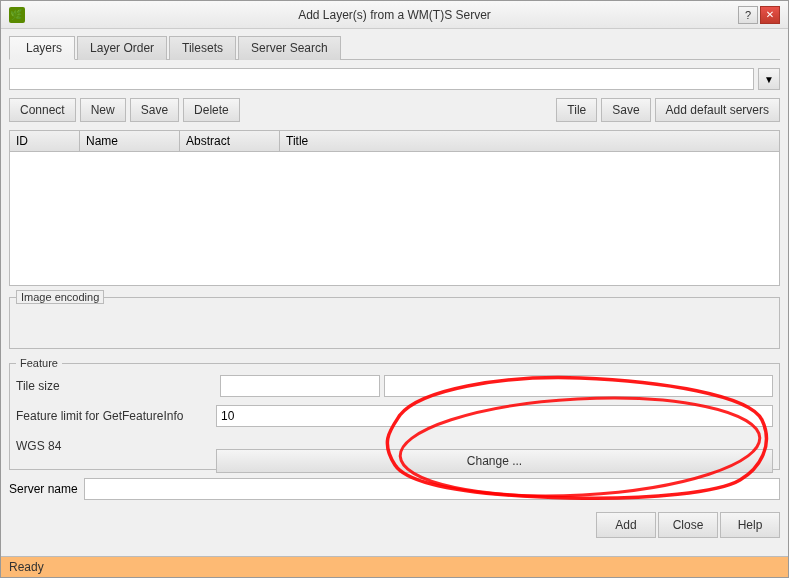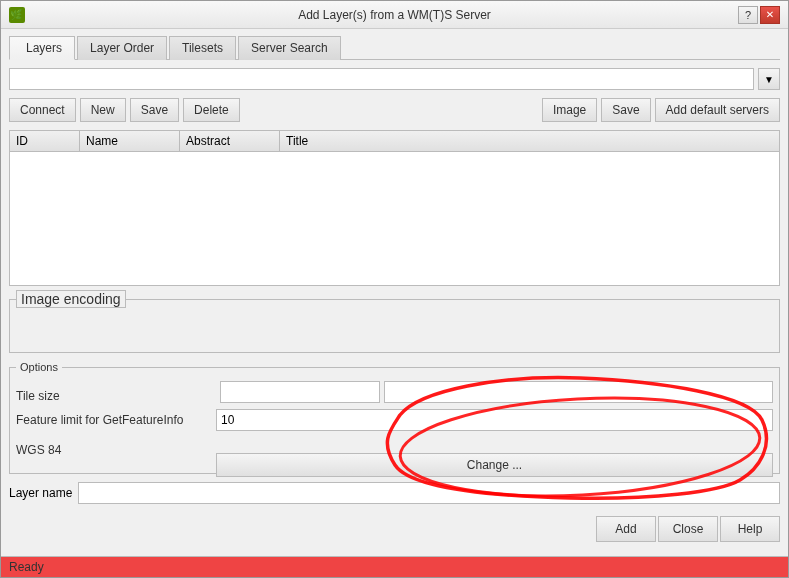--- a/index.html
+++ b/index.html
@@ -181,21 +181,21 @@
     .table-body {
       height: 100px;
       background: white;
     }
     .fieldset {
       border: 1px solid #bbb;
       padding: 4px 6px 6px 6px;
       margin-bottom: 4px;
     }
     .fieldset legend {
-      font-size: 14px;
+      font-size: 11px;
       color: #333;
       padding: 0 4px;
     }
     .fieldset-content {
       min-height: 30px;
     }
     .options-fieldset {
       border: 1px solid #bbb;
       padding: 4px 6px 6px 6px;
       margin-bottom: 4px;
@@ -219,21 +219,21 @@
     .option-input {
       flex: 1;
       height: 22px;
       border: 1px solid #bbb;
       background: white;
       padding: 0 4px;
       font-size: 12px;
     }
     .tile-size-row {
       display: flex;
-      align-items: flex-end;
+      align-items: center;
       gap: 4px;
       margin-bottom: 4px;
       height: 26px;
     }
     .tile-size-input1 {
       width: 160px;
       height: 22px;
       border: 1px solid #bbb;
       background: white;
       padding: 0 4px;
@@ -288,21 +288,21 @@
       background: linear-gradient(to bottom, #f5f5f5, #e0e0e0);
       cursor: pointer;
       font-size: 12px;
       color: #333;
     }
     .status-bar {
       border-top: 1px solid #bbb;
       padding: 3px 8px;
       font-size: 12px;
       color: #333;
-      background: #ef4444;
+      background: #fdba74;
     }
 
     
     .window-wrapper {
       position: relative;
       width: 789px;
       height: 578px;
     }
     .annotation-svg {
       position: absolute;
@@ -343,62 +343,62 @@
         <input class="server-dropdown" type="text" value="" style="flex: 1 1 0%;">
         <div class="dropdown-arrow">▼</div>
       </div>
 
       <div class="buttons-row">
         <button class="btn">Connect</button>
         <button class="btn">New</button>
         <button class="btn">Save</button>
         <button class="btn">Delete</button>
         <div class="btn-spacer"></div>
-        <button class="btn">Image</button>
+        <button class="btn">Tile</button>
         <button class="btn">Save</button>
         <button class="btn">Add default servers</button>
       </div>
 
       <div class="table-section">
         <div class="table-header">
           <div class="table-header-cell">ID</div>
           <div class="table-header-cell">Name</div>
           <div class="table-header-cell">Abstract</div>
           <div class="table-header-cell">Title</div>
         </div>
         <div class="table-body"></div>
       </div>
 
       <fieldset class="fieldset">
         <legend class="fieldset legend">Image encoding</legend>
         <div class="fieldset-content"></div>
       </fieldset>
 
       <fieldset class="options-fieldset">
-        <legend class="options-legend">Options</legend>
+        <legend class="options-legend">Feature</legend>
 
         <div class="tile-size-row">
           <span class="option-label">Tile size</span>
           <input class="tile-size-input1" type="text" value="" style="">
           <input class="tile-size-input2" type="text" value="" style="">
         </div>
 
         <div class="option-row">
           <span class="option-label">Feature limit for GetFeatureInfo</span>
           <input class="option-input" type="text" value="10" style="">
         </div>
 
         <div class="option-row">
           <span class="option-label">WGS 84</span>
           <button class="change-btn">Change ...</button>
         </div>
       </fieldset>
 
       <div class="layer-name-row">
-        <span class="layer-name-label">Layer name</span>
+        <span class="layer-name-label">Server name</span>
         <input class="layer-name-input" type="text" value="" style="">
       </div>
 
       <div class="bottom-buttons">
         <button class="bottom-btn">Add</button>
         <button class="bottom-btn">Close</button>
         <button class="bottom-btn">Help</button>
       </div>
     </div>
 

